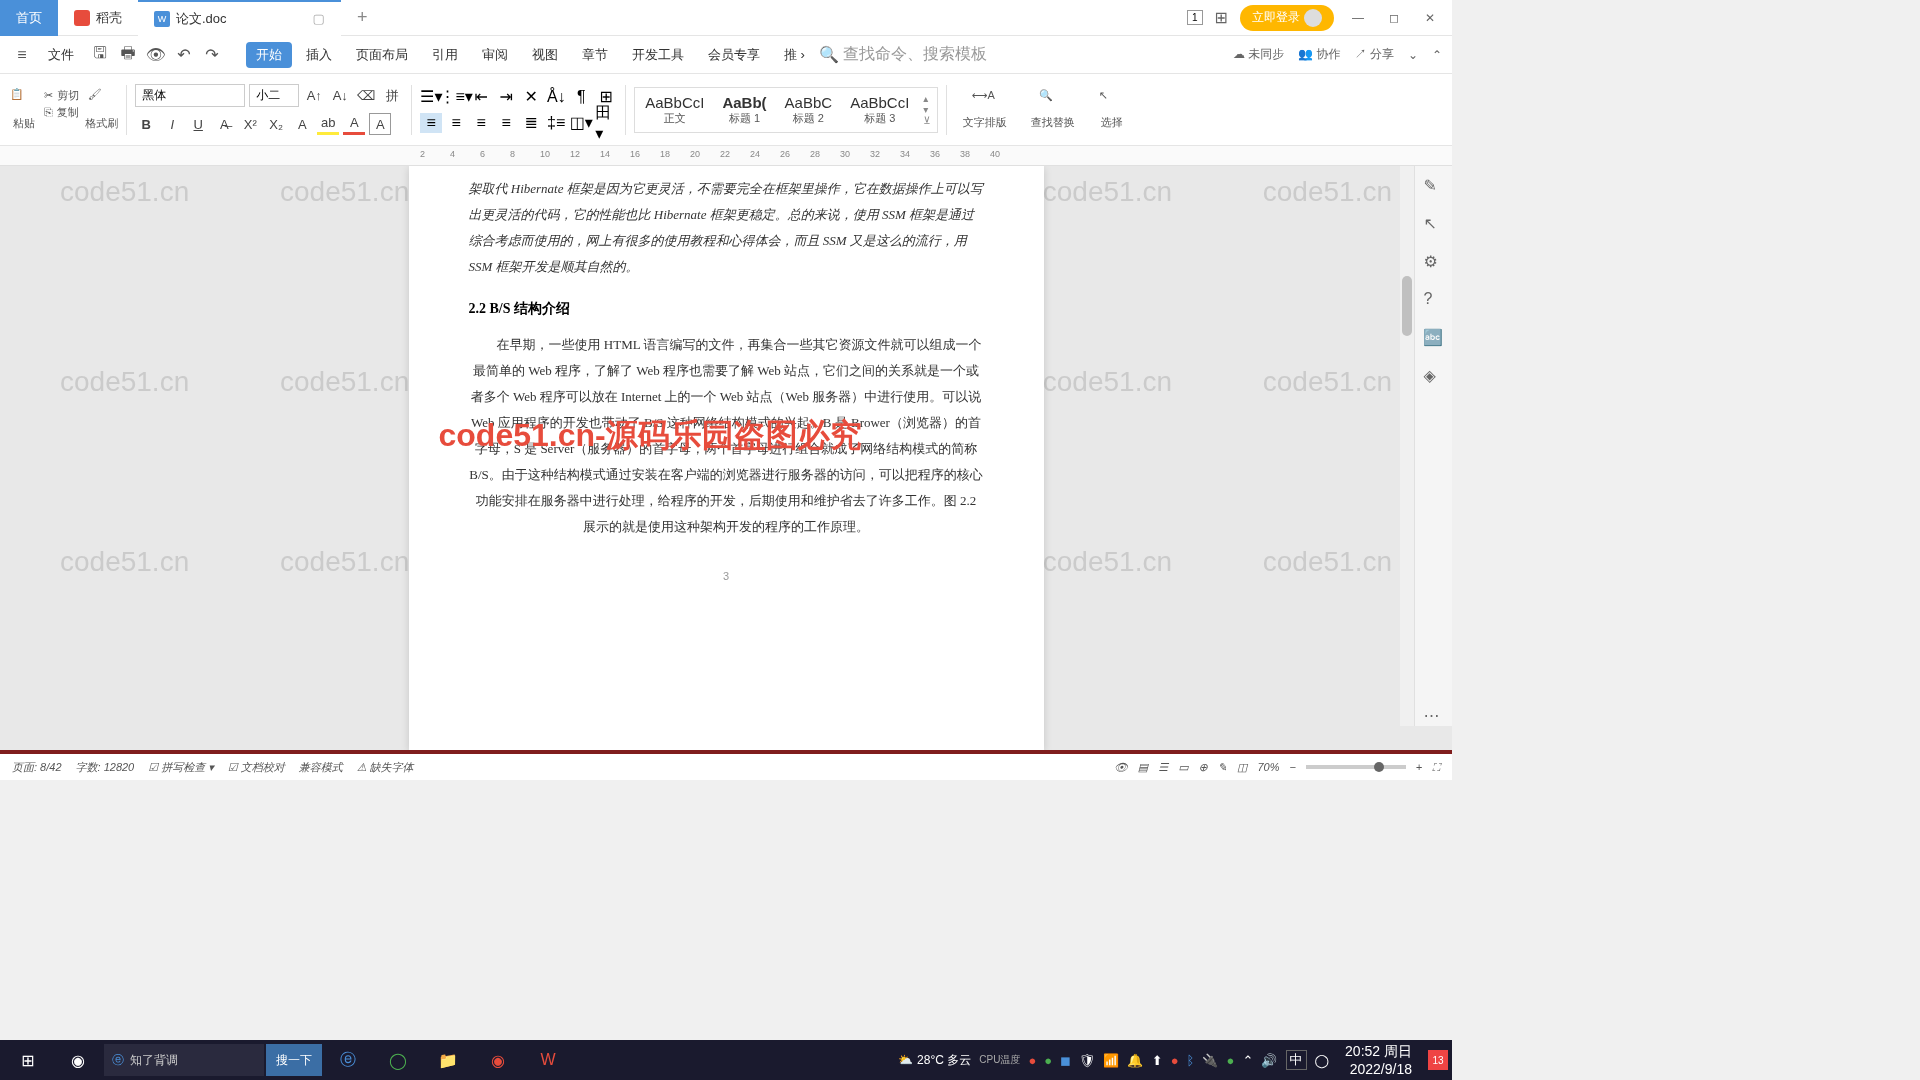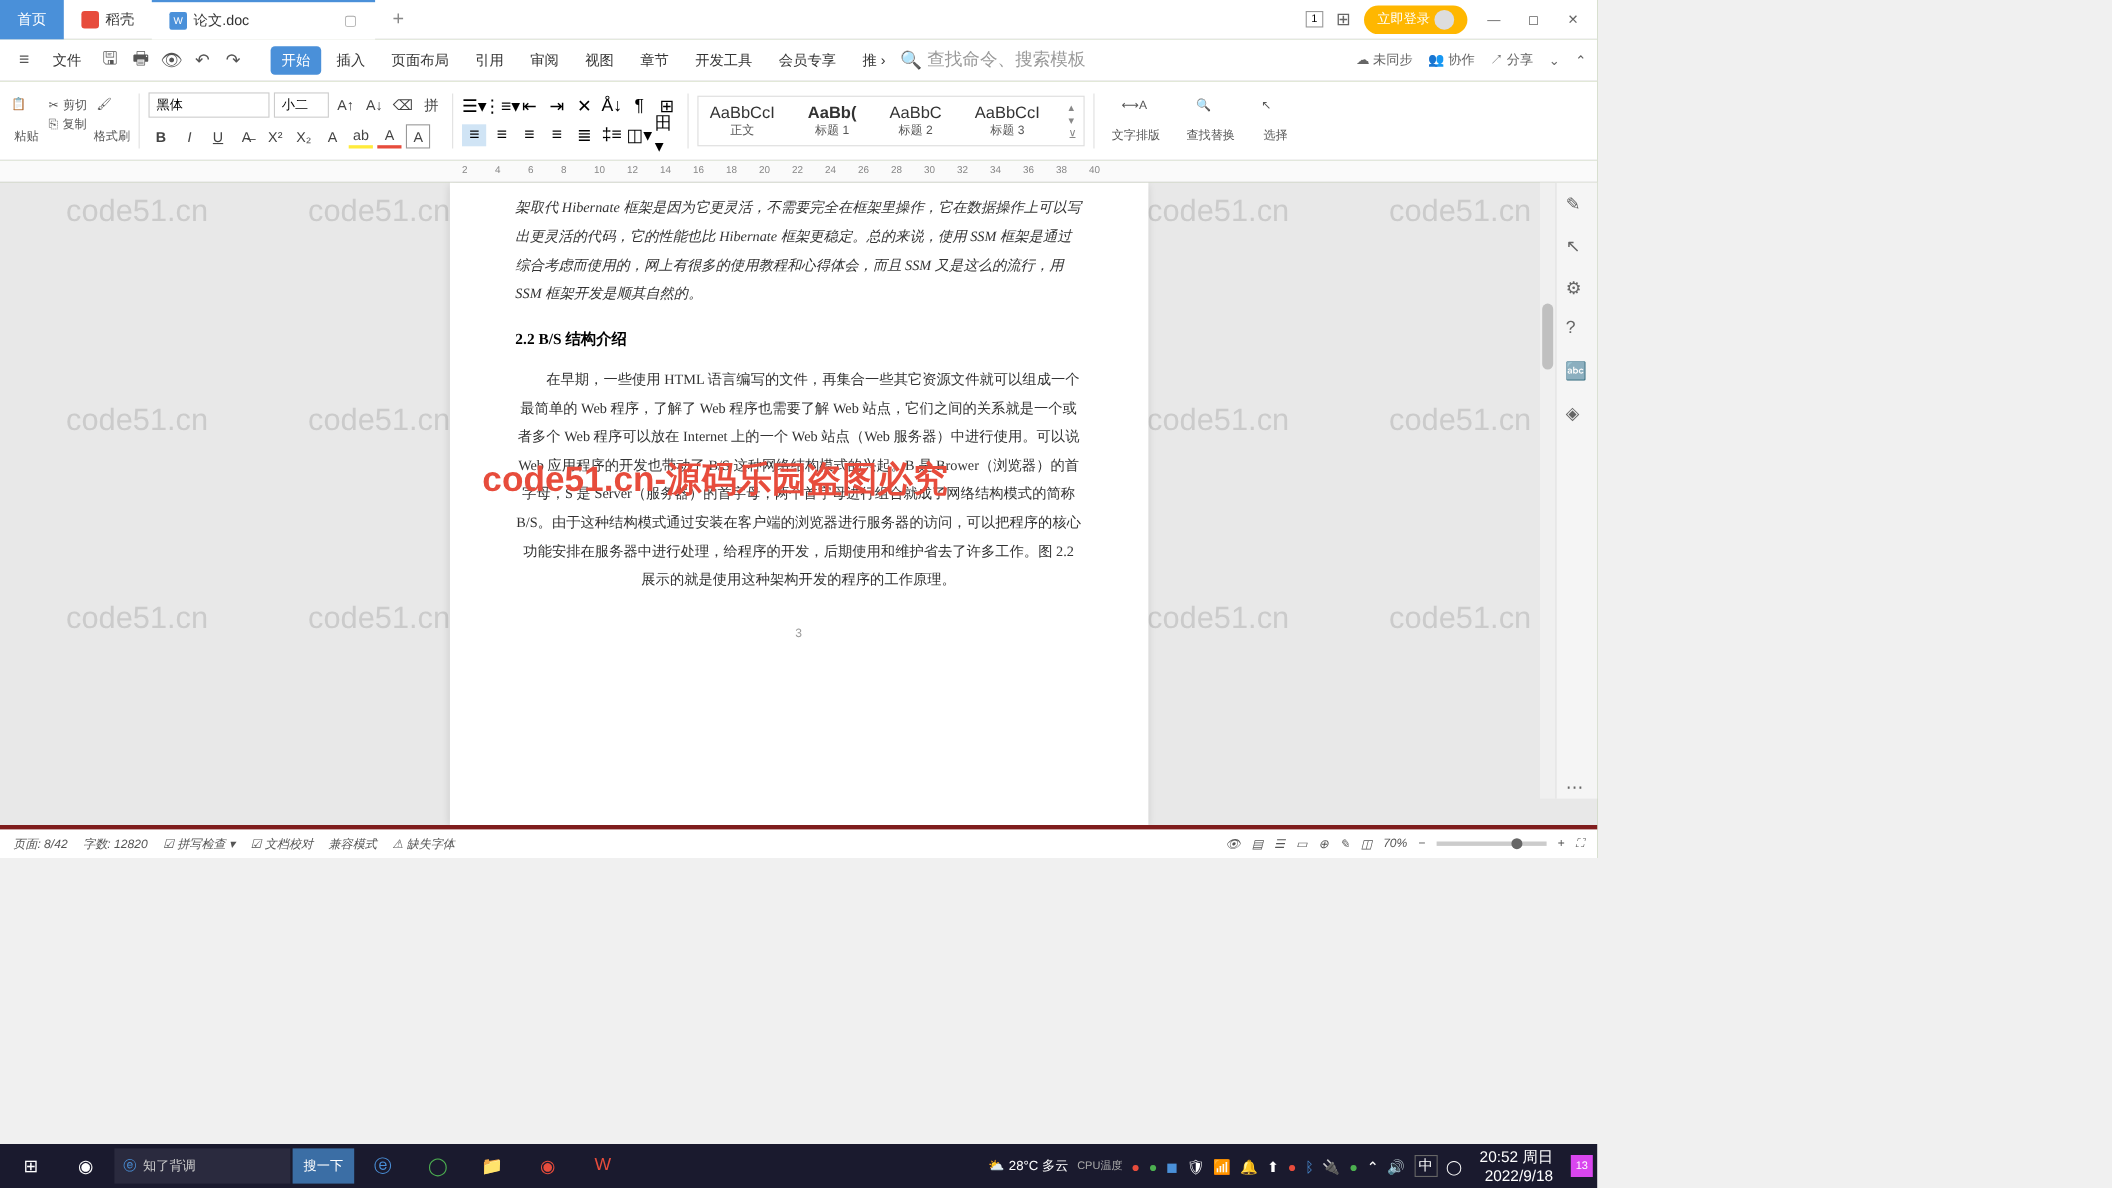--- a/index.html
+++ b/index.html
@@ -31,21 +31,21 @@
 .font-row{display:flex;align-items:center;gap:4px;}
 .font-select{border:1px solid #ccc;padding:2px 6px;font-size:12px;min-width:110px;background:#fff;}
 .font-size-select{border:1px solid #ccc;padding:2px 6px;font-size:12px;min-width:50px;background:#fff;}
 .fmt-btn{width:22px;height:22px;display:flex;align-items:center;justify-content:center;font-size:13px;color:#444;}
 .bold{font-weight:bold;}
 .italic{font-style:italic;}
 .underline{text-decoration:underline;}
 .para-group{display:flex;flex-direction:column;gap:6px;}
 .para-row{display:flex;gap:3px;}
 .para-btn{width:22px;height:20px;display:flex;align-items:center;justify-content:center;}
-.styles-group{display:flex;gap:14px;border:1px solid #ddd;padding:2px;}
+.styles-group{display:flex;gap:2px;border:1px solid #ddd;padding:2px;}
 .style-item{display:flex;flex-direction:column;align-items:center;padding:4px 8px;font-size:11px;color:#555;cursor:pointer;}
 .style-preview{font-size:15px;color:#333;}
 .style-item.h1 .style-preview{font-weight:bold;}
 .cmd-group{display:flex;flex-direction:column;align-items:center;font-size:11px;color:#555;padding:0 8px;}
 .cmd-icon{width:26px;height:26px;}
 .ruler{height:20px;background:#fafafa;border-bottom:1px solid #e0e0e0;position:relative;font-size:9px;color:#888;}
 .ruler-tick{position:absolute;top:3px;}
 .doc-area{flex:1;background:#e8e8e8;overflow:hidden;position:relative;display:flex;justify-content:center;}
 .page{width:635px;background:#fff;margin-top:0;box-shadow:0 2px 8px rgba(0,0,0,0.15);padding:0 60px 60px 60px;position:relative;}
 .doc-text{font-size:13px;line-height:2;color:#333;font-family:SimSun,serif;}
@@ -354,17 +354,17 @@
       <span style="color:#4caf50;">●</span>
       <span>⌃</span>
       <span>🔊</span>
       <span style="border:1px solid #666;padding:0 3px;">中</span>
       <span>◯</span>
     </div>
     <div class="tb-clock">
       <span>20:52 周日</span>
       <span>2022/9/18</span>
     </div>
-    <div style="background:#d946ef;width:20px;height:20px;display:flex;align-items:center;justify-content:center;font-size:10px;">
+    <div style="background:#ef4444;width:20px;height:20px;display:flex;align-items:center;justify-content:center;font-size:10px;">
       <span>13</span>
     </div>
   </div>
 </div>
 
 </body></html>

